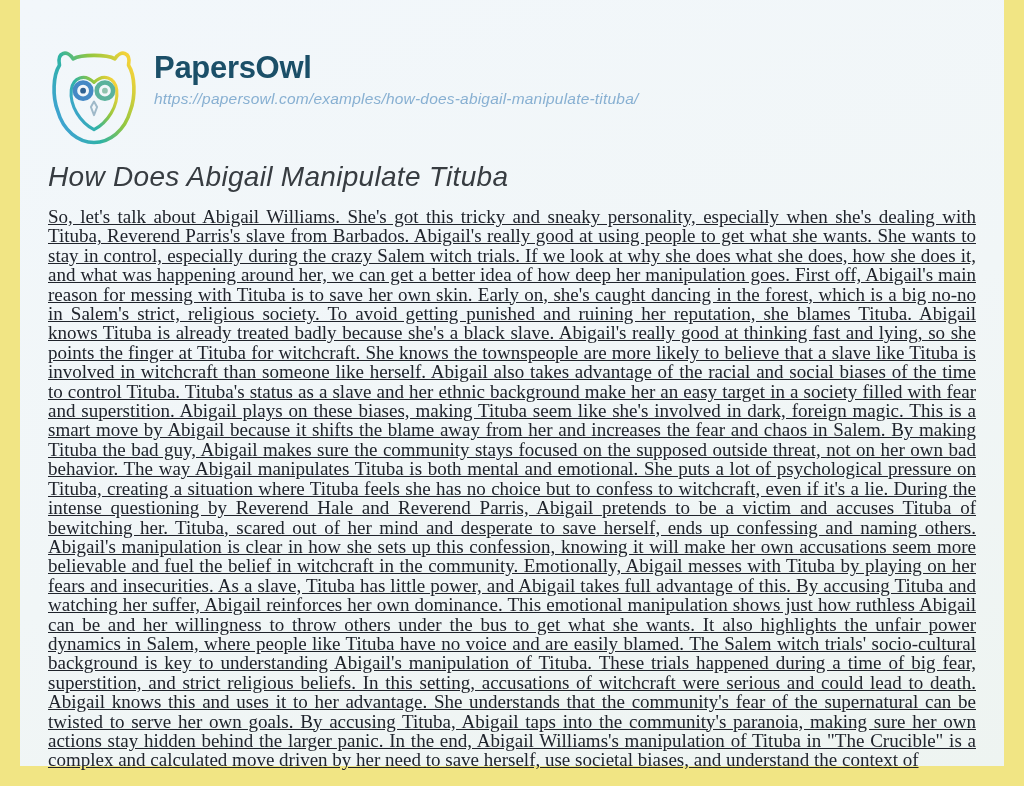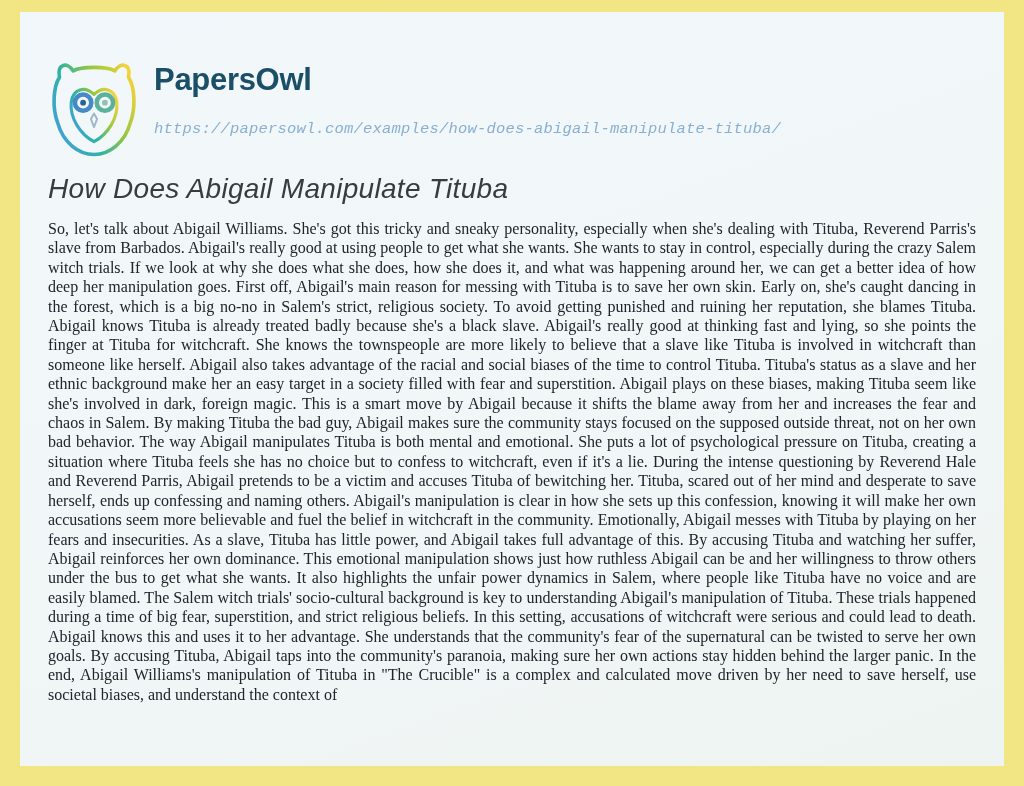--- a/index.html
+++ b/index.html
@@ -13,21 +13,21 @@
   html,body{margin:0;padding:0}
   body{
     width:1024px;height:786px;
     background:var(--border);
     font-family:"Liberation Sans",sans-serif;
     overflow:hidden;
   }
   .frame{
     width:1024px;height:786px;
     box-sizing:border-box;
-    padding:12px 20px 20px 20px;
+    padding:0 20px 20px 20px;
   }
   .page{
     width:100%;height:100%;
     box-sizing:border-box;
     background:var(--page_bg);
     background-image:linear-gradient(160deg, #f2f7fb 0%, #f1f6f7 55%, #eef4f1 100%);
     padding:47px 28px 0 28px;
   }
   .hdr{
     display:flex;
@@ -43,41 +43,41 @@
     font-weight:bold;
     color:var(--brand);
     letter-spacing:-0.3px;
     margin-top:3px;
     line-height:36px;
   }
   .url{
     font-size:15.5px;
     font-style:italic;
     color:var(--url);
-    margin-top:22px;
+    margin-top:4px;
     letter-spacing:0.2px;
-    font-family:Liberation Mono, monospace;
   }
   .title{
     margin:16px 0 0 0;
     font-size:28px;
     font-weight:400;
     line-height:32px;
     color:var(--title);
     letter-spacing:0.3px;
     font-style:italic;
   }
   .body-text{
     margin:14px 0 0 0;
     width:928px;
     text-align:justify;
     font-family:"Liberation Serif",serif;
-    font-size:16px;
+    font-size:19px;
     line-height:19.4px;
     color:var(--body);
+    text-decoration:underline;
   }
 </style>
 </head>
 <body>
 
 <div class="frame">
   <div class="page">
 
     <header class="hdr">
       <span class="logo">

